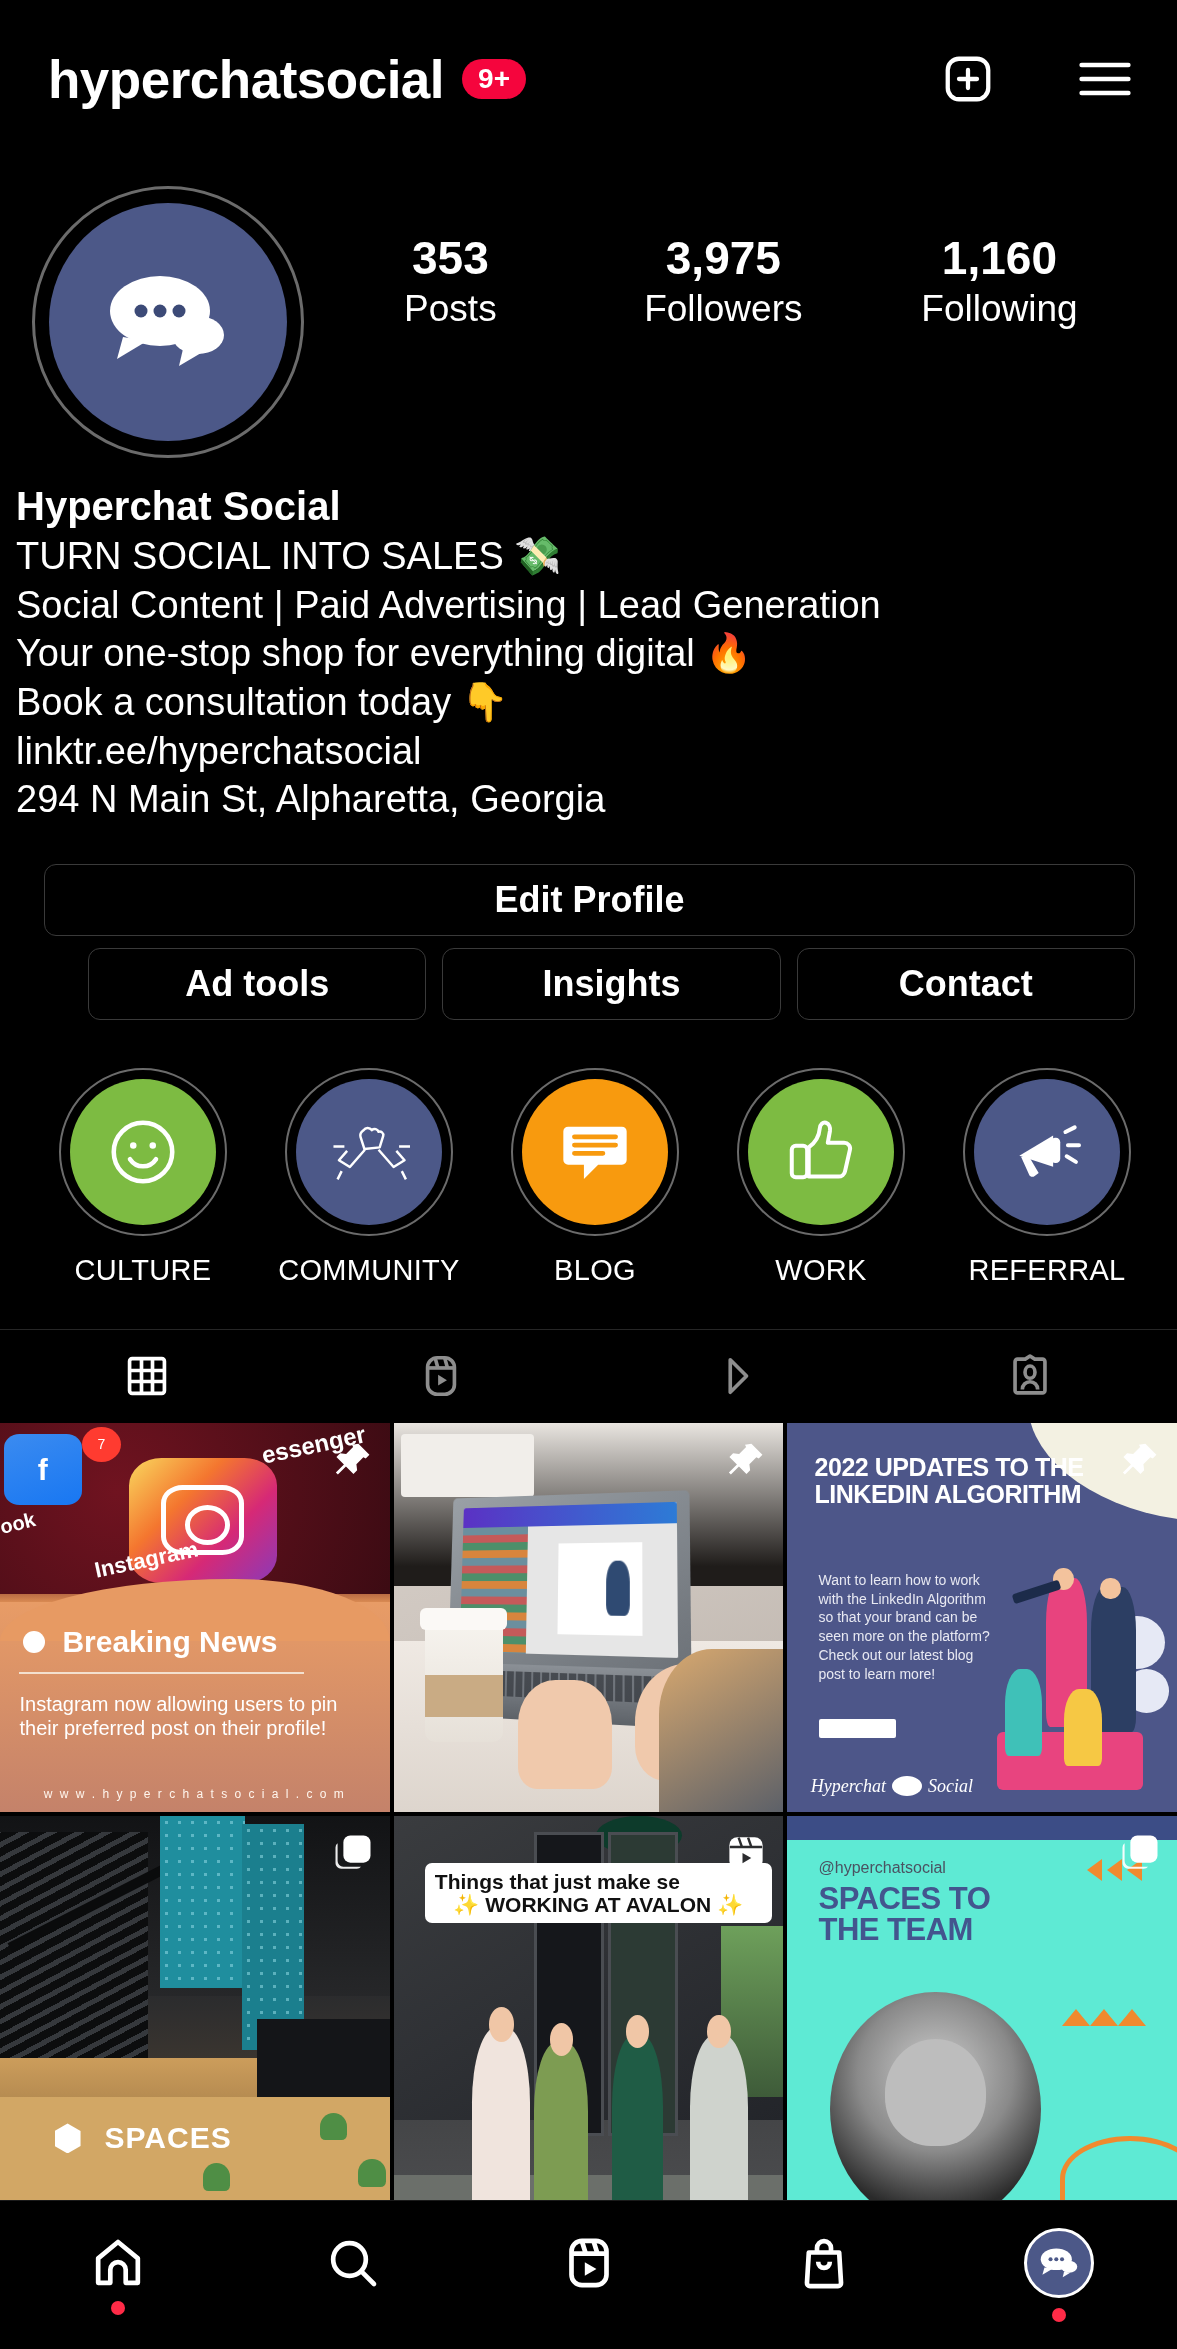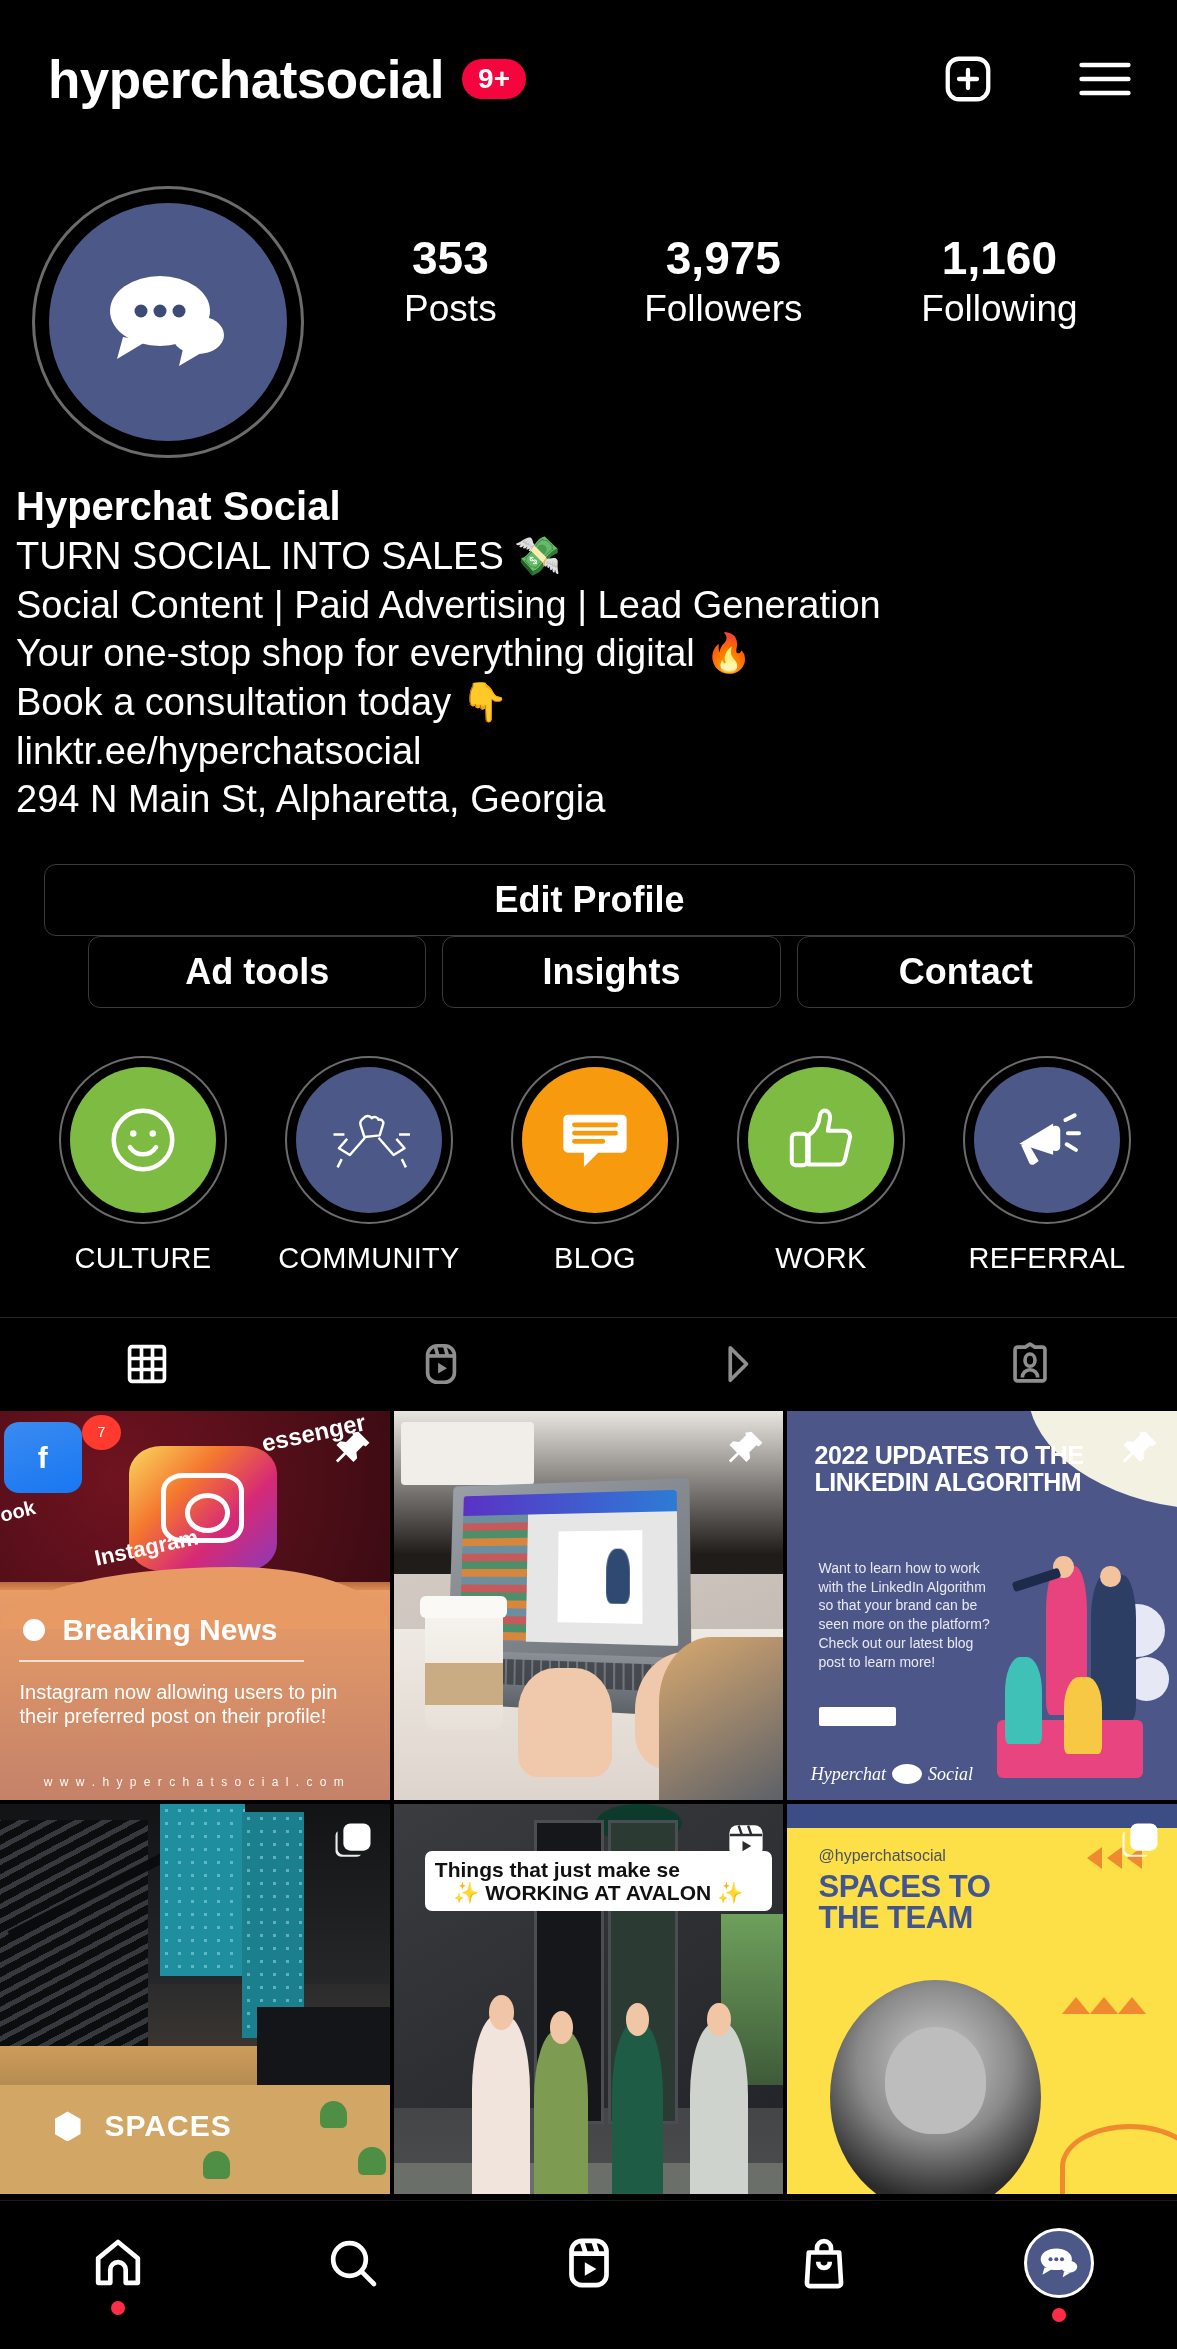--- a/index.html
+++ b/index.html
@@ -68,21 +68,21 @@
     border: 1.5px solid #3a3a3a;
     border-radius: 12px;
     background: #000;
     color: #fff;
     font-size: 36px; font-weight: bold;
     height: 72px;
     display: flex; align-items: center; justify-content: center;
     cursor: pointer;
   }
   .btn-wide { width: 100%; }
-  .btn-row { display: flex; gap: 16px; margin-top: 0; padding-left: 44px; }
+  .btn-row { display: flex; gap: 16px; margin-top: 12px; padding-left: 44px; }
   .btn-row .btn { flex: 1; }
 
   
   .highlights {
     display: flex; gap: 0;
     padding: 48px 0 0 30px;
     overflow: hidden;
   }
   .hl { width: 226px; flex: none; text-align: center; }
   .hl-ring {
@@ -246,21 +246,21 @@
   .p5-cap .l2 { font-size:21px; font-weight:bold; color:#111; line-height:1.1; text-align:center; }
   .person { position:absolute; bottom:0; border-radius:42% 42% 0 0; }
   .pa { left:20%; width:15%; height:46%; background:#f0e4dd; }
   .pb { left:36%; width:14%; height:42%; background:#7d9c52; }
   .pc { left:56%; width:13%; height:44%; background:#1f5c45; }
   .pd { left:76%; width:15%; height:44%; background:#cfd3cd; }
   .phead { position:absolute; border-radius:50%; background:#f0c6a6; }
   .p5-ground { position:absolute; bottom:0; left:0; right:0; height:8%; background:#6b6f6a; }
 
   
-  .p6 { background:#fde047; position:relative; }
+  .p6 { background:#5eead4; position:relative; }
   .p6-topbar { position:absolute; left:0; right:0; top:0; height:6%; background:#3c4d86; }
   .p6-handle { position:absolute; left:8%; top:11%; font-size:16px; color:#4a5261; }
   .p6-title { position:absolute; left:8%; top:17%; font-size:31px; font-weight:bold; color:#43558e; line-height:1.02; letter-spacing:-0.5px; }
   .p6-arrows { position:absolute; right:9%; top:11%; display:flex; gap:5px; }
   .arrL { width:0; height:0; border-top:11px solid transparent; border-bottom:11px solid transparent; border-right:15px solid #f08a2e; }
   .arrU { width:0; height:0; border-left:14px solid transparent; border-right:14px solid transparent; border-bottom:17px solid #f08a2e; margin:0 auto 9px; }
   .p6-ups { position:absolute; right:8%; top:45%; }
   .p6-portrait { position:absolute; left:11%; top:45%; width:54%; height:60%; border-radius:50%;
      background:radial-gradient(circle at 50% 35%, #cfcfcf 0%, #8a8a8a 42%, #2a2a2a 75%); }
   .p6-face { position:absolute; left:26%; top:20%; width:48%; height:46%; background:#bdbdbd; border-radius:50% 50% 45% 45%; }

